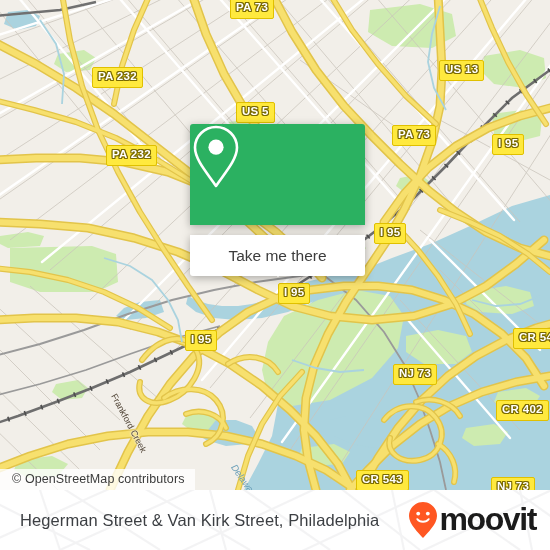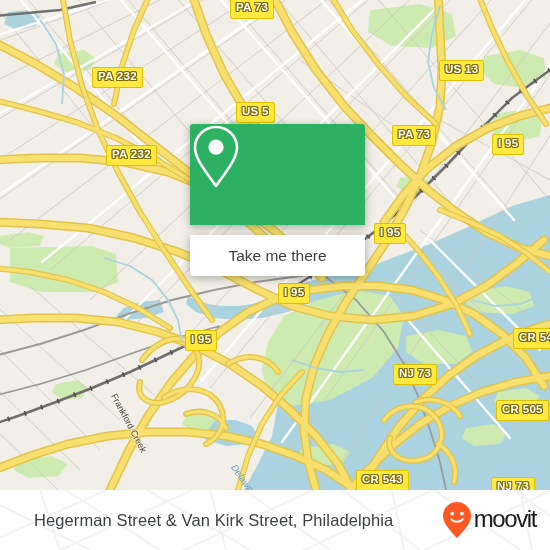--- a/index.html
+++ b/index.html
@@ -110,38 +110,38 @@
   }
   #footer-watermark {
     position: absolute; left: 0; top: 0;
     width: 550px; height: 60px;
     opacity: .5;
   }
   #footer-inner {
     position: relative;
     width: 100%; height: 100%;
     display: flex; align-items: center;
-    padding: 0 14px 0 34px;
+    padding: 0 14px 0 20px;
   }
   #footer-title {
     flex: 1 1 auto;
     color: #3c3f43;
     font-size: 16.5px;
     white-space: nowrap;
     letter-spacing: .1px;
   }
   #brand {
     flex: 0 0 auto;
     display: flex; align-items: center;
     gap: 1px;
   }
   #brand-word {
     color: #1b1b1b;
-    font-size: 24px;
-    font-weight: normal;
+    font-size: 32px;
+    font-weight: bold;
     letter-spacing: -1.4px;
     line-height: 1;
     margin-left: 1px;
     margin-top: -2px;
   }
 </style>
 </head>
 <body>
 
 <div id="root">
@@ -361,27 +361,28 @@
     <div class="shield" style="left:236px; top:102px;">US 5</div>
     <div class="shield" style="left:439px; top:60px;">US 13</div>
     <div class="shield" style="left:392px; top:125px;">PA 73</div>
     <div class="shield" style="left:492px; top:134px;">I 95</div>
     <div class="shield" style="left:106px; top:145px;">PA 232</div>
     <div class="shield" style="left:374px; top:223px;">I 95</div>
     <div class="shield" style="left:278px; top:283px;">I 95</div>
     <div class="shield" style="left:185px; top:330px;">I 95</div>
     <div class="shield" style="left:513px; top:328px;">CR 543</div>
     <div class="shield" style="left:393px; top:364px;">NJ 73</div>
-    <div class="shield" style="left:496px; top:400px;">CR 505</div>
+    <div class="shield" style="left:496px; top:400px;">CR 402</div>
     <div class="shield" style="left:356px; top:470px;">CR 543</div>
     <div class="shield" style="left:491px; top:477px;">NJ 73</div>
 
     <div class="maplabel" style="left:118px; top:392px; transform:rotate(62deg); transform-origin:left top;">Frankford Creek</div>
     <div class="waterlabel" style="left:238px; top:462px; transform:rotate(55deg); transform-origin:left top;">Delaware River</div>
 
+    <div id="attribution">© OpenStreetMap contributors</div>
 
     <div id="callout">
       <div id="callout-top">
         <svg width="52" height="66" viewBox="0 0 52 66">
           <path d="M26 3 C14.5 3 5 12.2 5 23.6 C5 36 18 50 26 62 C34 50 47 36 47 23.6 C47 12.2 37.5 3 26 3 Z" fill="none" stroke="#ffffff" stroke-width="2.6" stroke-linejoin="round"></path>
           <circle cx="26" cy="23.2" r="7.6" fill="#ffffff"></circle>
         </svg>
       </div>
       <div id="callout-bottom">Take me there</div>
       <div id="callout-tail"></div>

